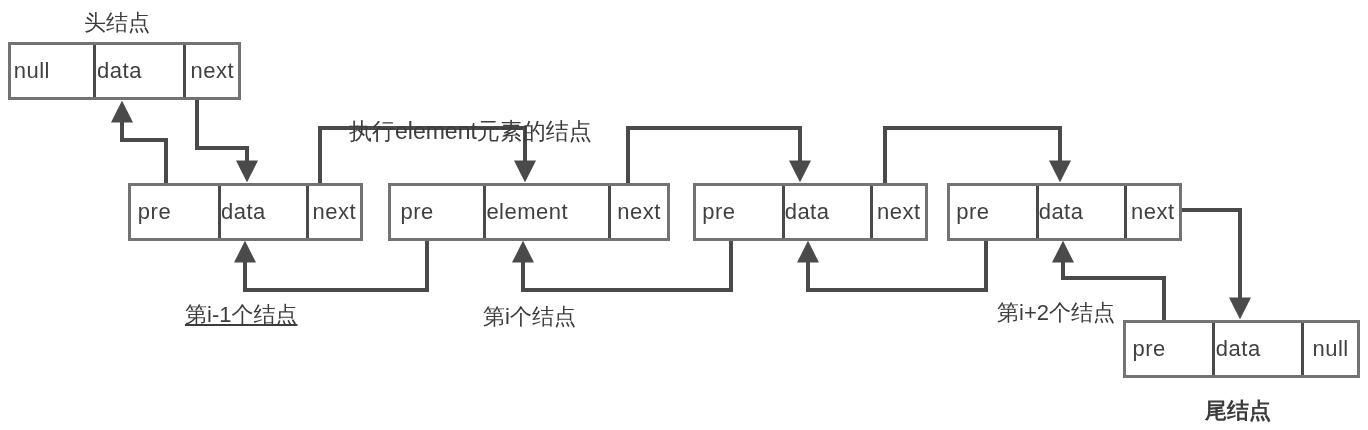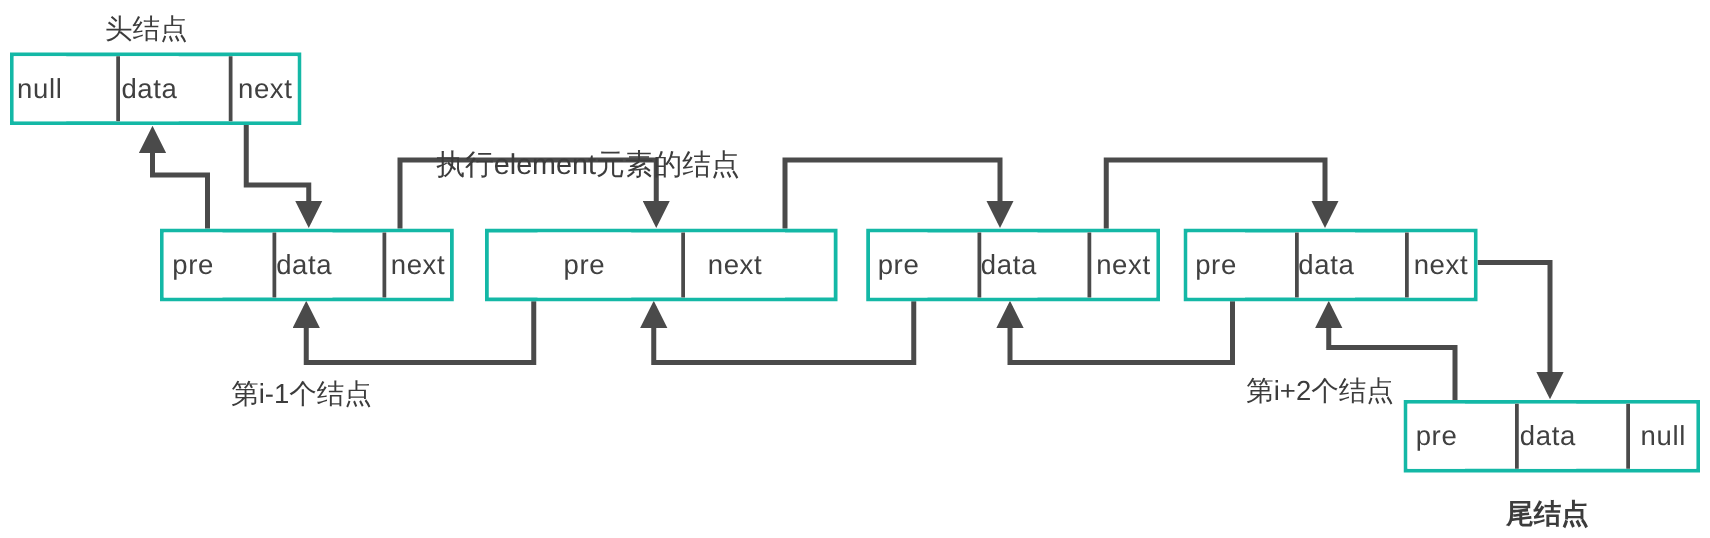--- a/index.html
+++ b/index.html
@@ -21,24 +21,23 @@
     left: 0;
     top: 0;
     width: 1368px;
     height: 430px;
     pointer-events: none;
   }
   .node {
     position: absolute;
     display: flex;
     box-sizing: border-box;
-    border: 3px solid #14b8a6;
+    border: 3px solid #737373;
     background: #ffffff;
     height: 58px;
-    justify-content: center;
   }
   .cell {
     box-sizing: border-box;
     display: flex;
     align-items: center;
     justify-content: center;
     font-size: 22px;
     color: #404040;
     background: #ffffff;
     letter-spacing: 0.5px;
@@ -76,38 +75,40 @@
       <polyline points="166,183 166,140 122,140 122,105" marker-end="url(#ah)"></polyline>
       <polyline points="427,240 427,290 245,290 245,245" marker-end="url(#ah)"></polyline>
       <polyline points="731,240 731,290 523,290 523,245" marker-end="url(#ah)"></polyline>
       <polyline points="986,240 986,290 808,290 808,245" marker-end="url(#ah)"></polyline>
       <polyline points="1164,320 1164,278 1063,278 1063,245" marker-end="url(#ah)"></polyline>
     </g>
   </svg>
 
   <div class="label" style="left:84px; top:8px;">头结点</div>
   <div class="label" style="left:349px; top:80px; font-size:23px;margin-top:36px;">执行element元素的结点</div>
-  <div class="label" style="left:185px; top:300px;">第i-1个结点</div>
+  <div class="label" style="left:185px; top:300px;text-decoration:underline;">第i-1个结点</div>
+  <div class="label" style="left:483px; top:302px;">第i个结点</div>
   <div class="label" style="left:997px; top:298px;">第i+2个结点</div>
   <div class="label" style="left:1205px; top:396px;font-weight:bold;">尾结点</div>
 
   <div class="node" style="left:8px; top:42px; width:233px;">
     <div class="cell" style="width:67px;">null</div>
     <div class="cell" style="width:80px;">data</div>
     <div class="cell" style="width:86px;">next</div>
   </div>
 
   <div class="node" style="left:128px; top:183px; width:235px;">
     <div class="cell" style="width:77px;">pre</div>
     <div class="cell" style="width:71px;">data</div>
     <div class="cell" style="width:87px;">next</div>
   </div>
 
   <div class="node" style="left:388px; top:183px; width:282px;">
     <div class="cell" style="width:75px;">pre</div>
+    <div class="cell" style="width:121px;">element</div>
     <div class="cell" style="width:83px;">next</div>
   </div>
 
   <div class="node" style="left:693px; top:183px; width:235px;">
     <div class="cell" style="width:73px;">pre</div>
     <div class="cell" style="width:75px;">data</div>
     <div class="cell" style="width:87px;">next</div>
   </div>
 
   <div class="node" style="left:947px; top:183px; width:235px;">

